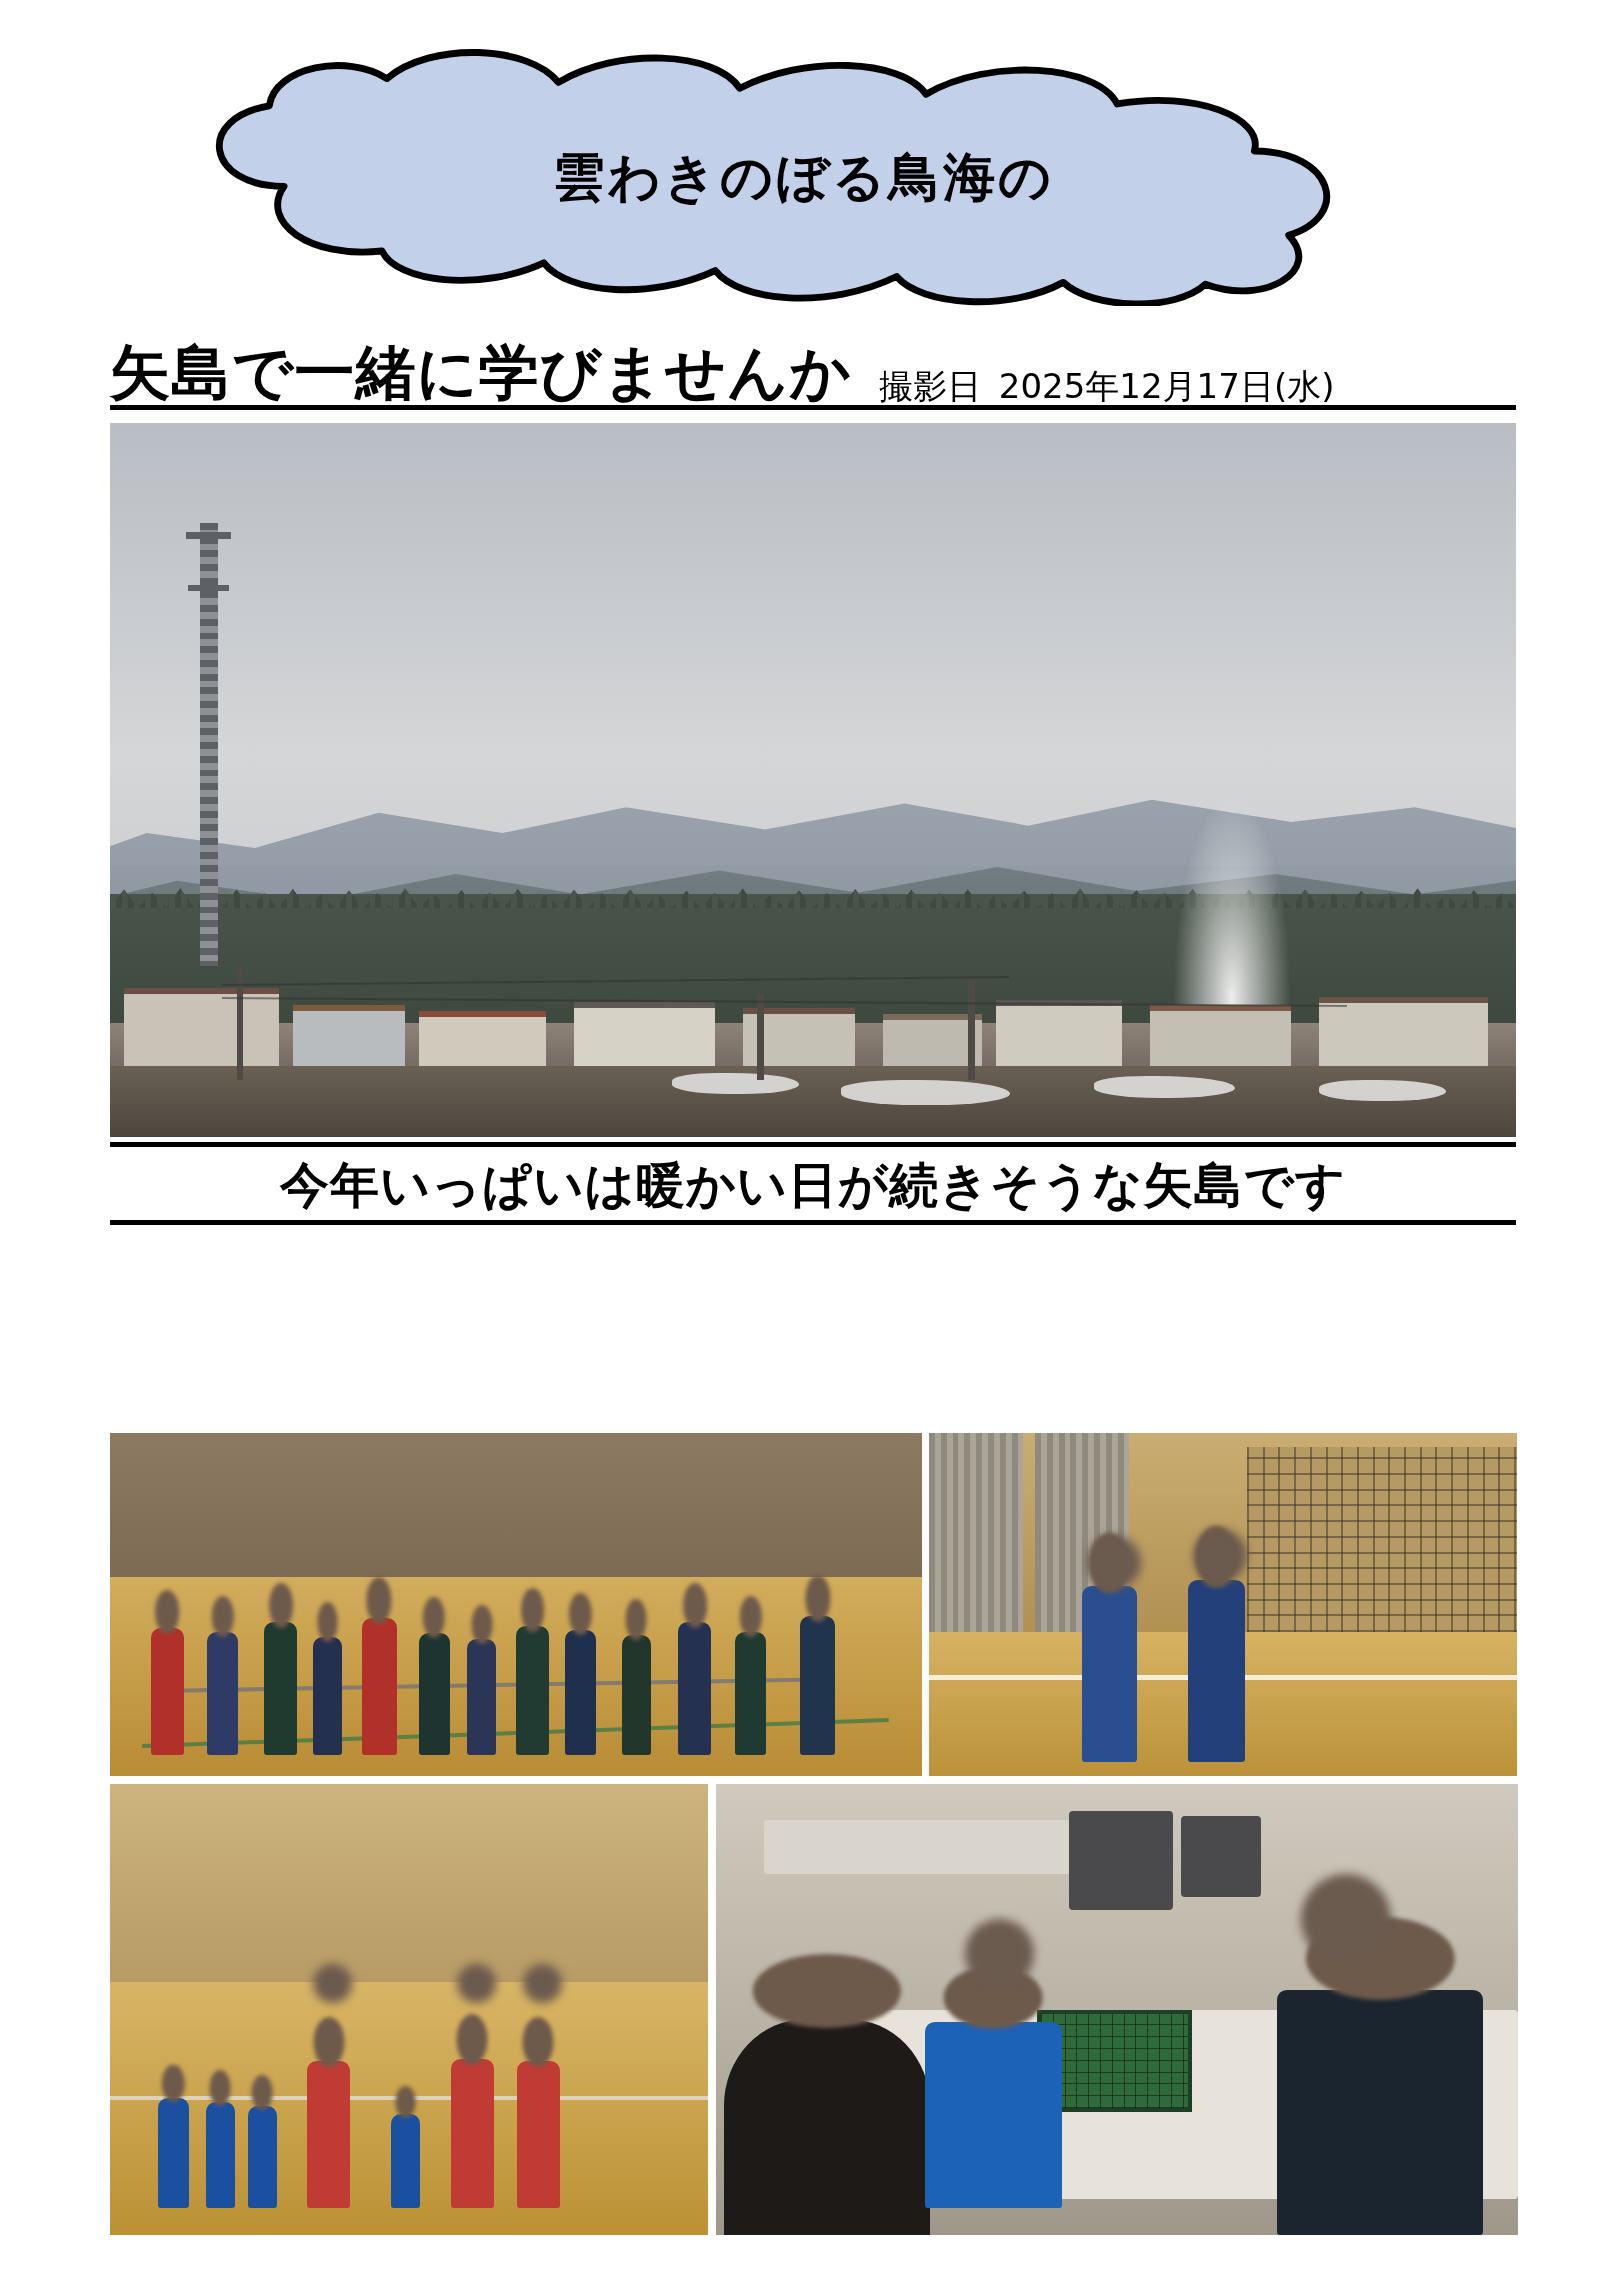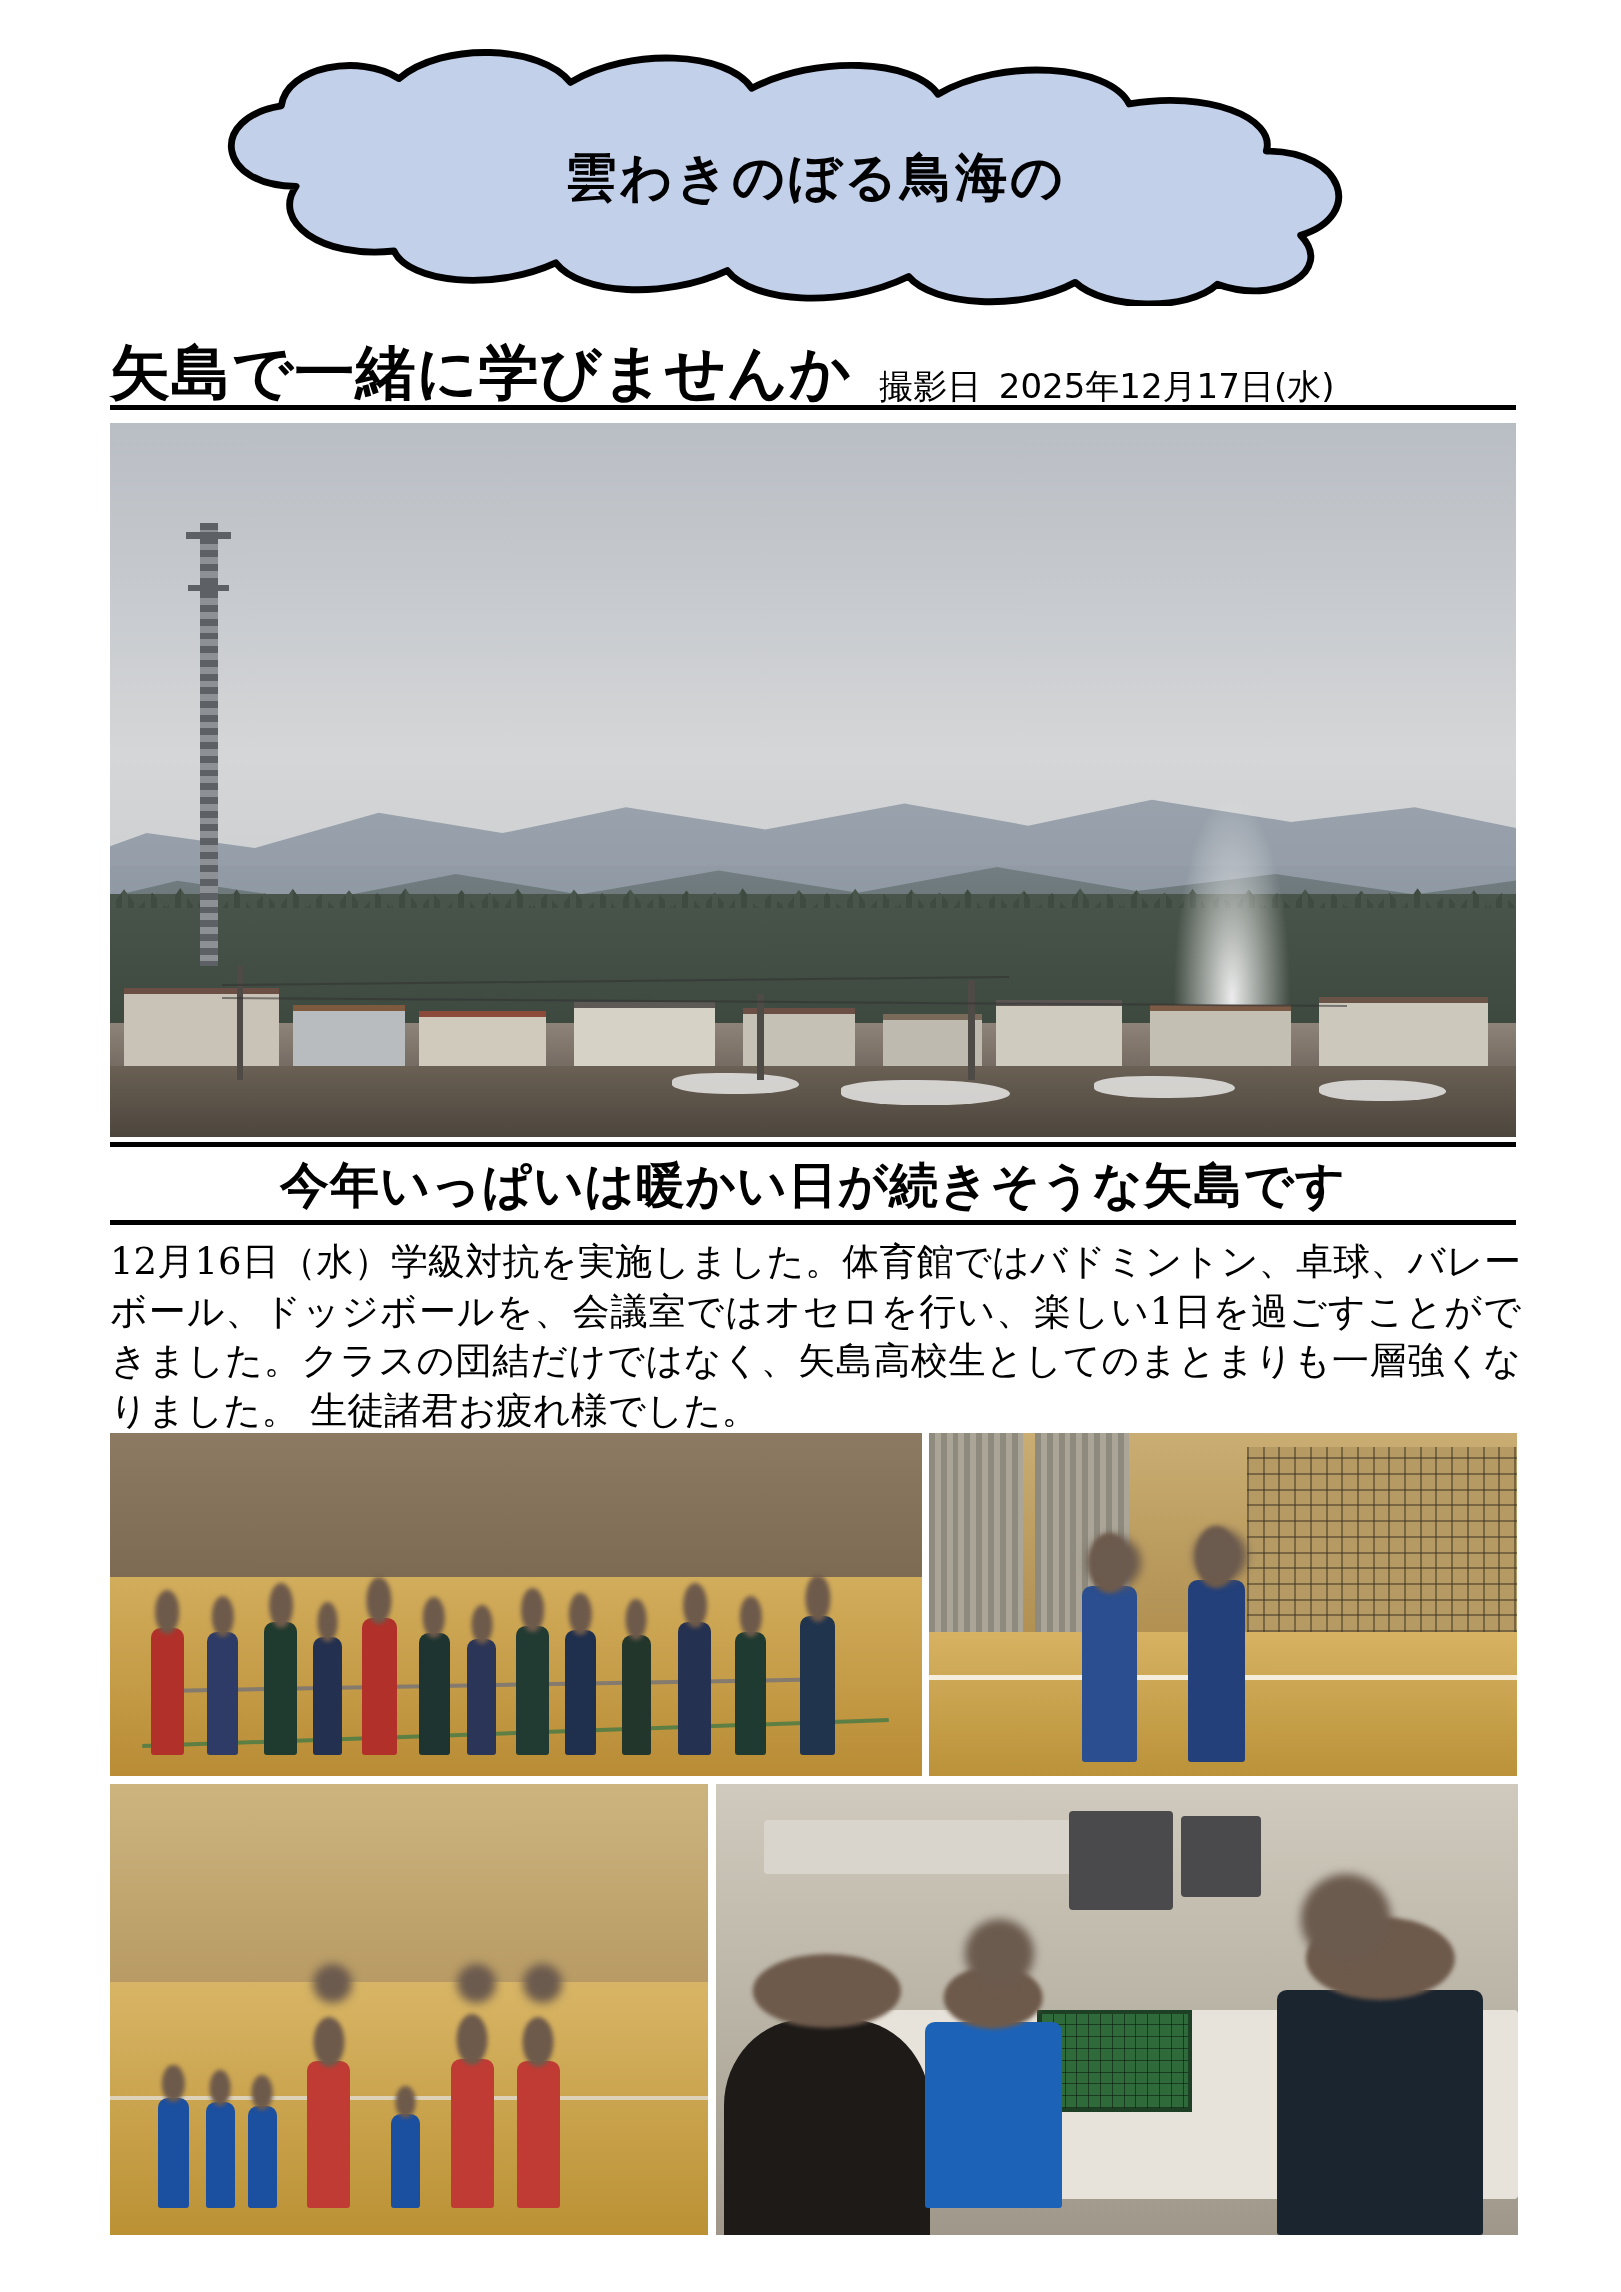--- a/index.html
+++ b/index.html
@@ -19,21 +19,21 @@
   .page {
     position: absolute;
     left: 0; top: 0;
     width: 1621px;
     height: 2293px;
   }
 
   
   .cloud-wrap {
     position: absolute;
-    left: 149px;
+    left: 137px;
     top: 49px;
     width: 1333px;
     height: 257px;
   }
   .cloud-svg { position: absolute; left: 0; top: 0; }
   .cloud-text {
     position: absolute;
     left: 0; top: 0;
     width: 1333px;
     height: 257px;
@@ -362,21 +362,20 @@
     <div class="pole" style="left:46%;top:80%;height:12%;"></div>
     <div class="pole" style="left:61%;top:78%;height:14%;"></div>
     <div class="wire" style="left:8%;top:78%;width:56%;transform:rotate(-0.6deg);"></div>
     <div class="wire" style="left:8%;top:81%;width:80%;transform:rotate(0.4deg);"></div>
   </div>
 
   <div class="rule-mid"></div>
   <div class="subhead">今年いっぱいは暖かい日が続きそうな矢島です</div>
   <div class="rule-bot"></div>
 
-  <div class="body-text">12月16日（水）学級対抗を実施しました。体育館ではバドミントン、卓球、バレーボール、ドッジボールを、会議室ではオセロを行い、楽しい1日を過ごすことができました。クラスの団結だけではなく、矢島高校生としてのまとまりも一層強くなりました。 生徒諸君お疲れ様でした。</div>
 
   <div class="photo ph-gym1">
     <div class="wall-a" style="background:linear-gradient(#8d7a63 0%, #7c6a52 100%);"></div>
     <div class="floor-a"></div>
     <div class="floor-line" style="left:4%;bottom:12%;width:92%;transform:rotate(-2deg);"></div>
     <div class="floor-line" style="left:8%;bottom:26%;width:80%;transform:rotate(-1deg);background:rgba(70,90,150,.5);"></div>
     <div class="person" style="left:5%;width:33px;height:127px;background:#b1312a;"></div>
     <div class="person" style="left:12%;width:31px;height:123px;background:#2d3b66;"></div>
     <div class="person" style="left:19%;width:33px;height:133px;background:#1f3a2e;"></div>
     <div class="person" style="left:25%;width:29px;height:118px;background:#24304f;"></div>

